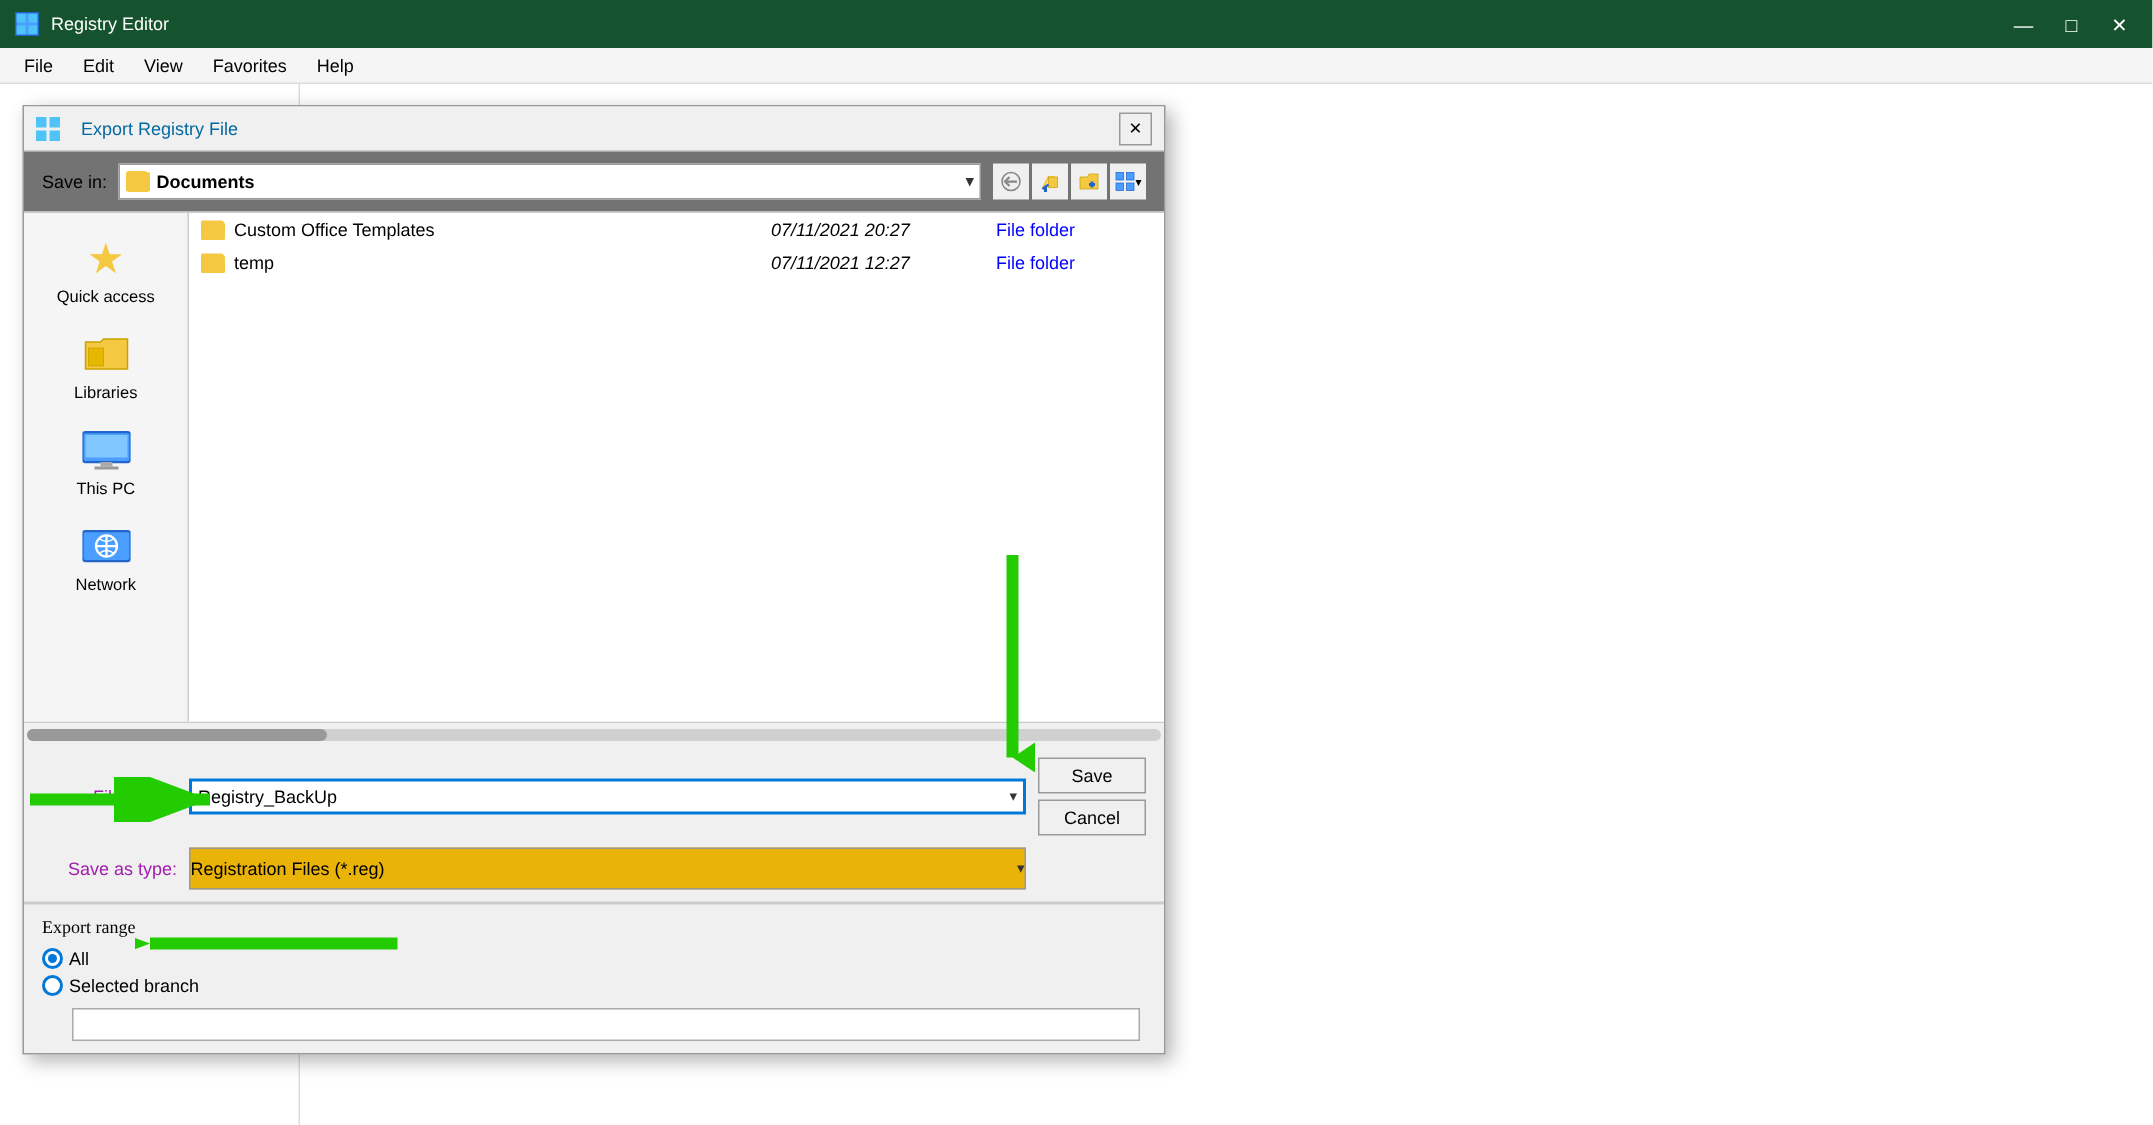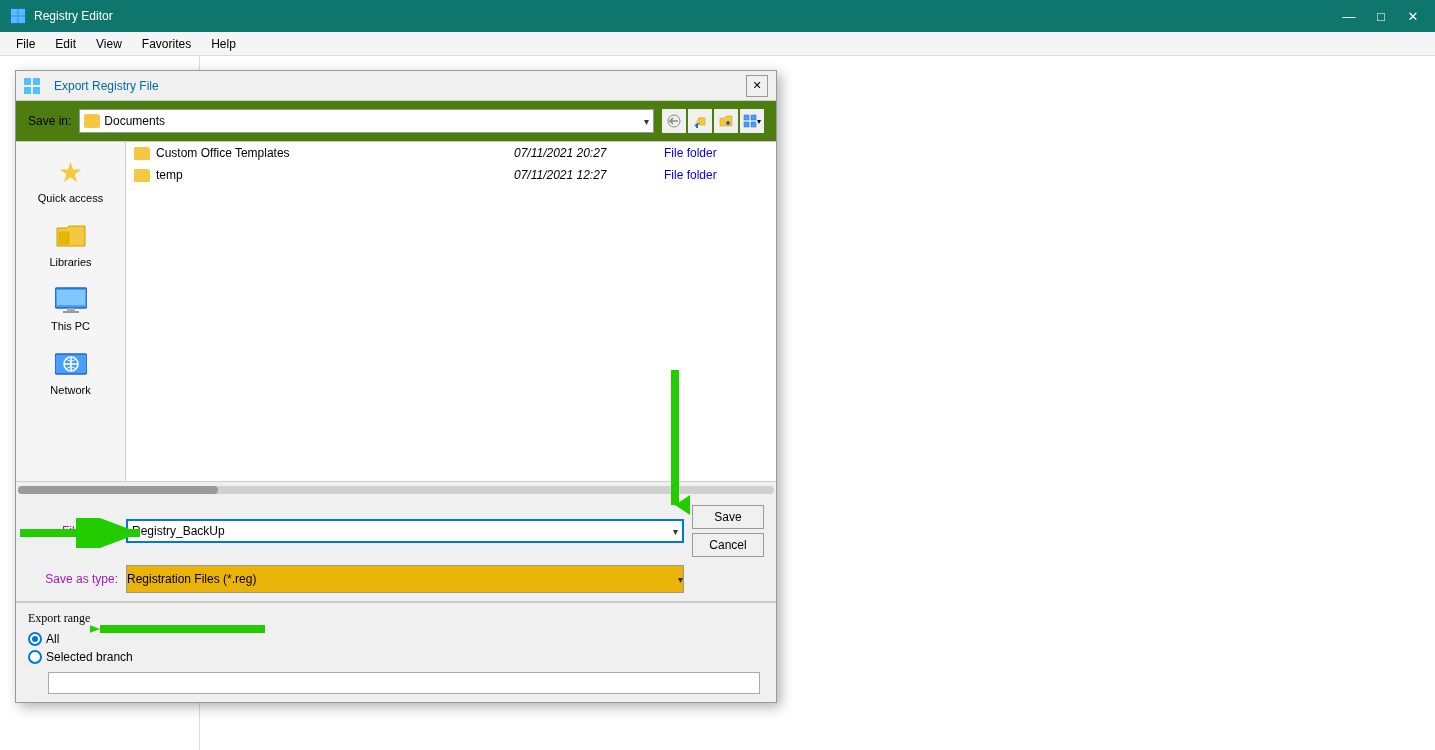--- a/index.html
+++ b/index.html
@@ -17,21 +17,21 @@
     .main-window {
       width: 1435px;
       height: 750px;
       background: #f5f5f5;
       position: relative;
     }
 
     
     .title-bar {
       height: 32px;
-      background: #0f766e;
+      background: #14532d;
       display: flex;
       align-items: center;
       padding: 0 10px;
       justify-content: space-between;
     }
     .title-bar-left {
       display: flex;
       align-items: center;
       gap: 8px;
       color: white;
@@ -148,37 +148,38 @@
     .dialog-body {
       padding: 0;
     }
 
     
     .save-in-row {
       display: flex;
       align-items: center;
       gap: 8px;
       padding: 8px 12px;
-      background: #4d7c0f;
+      background: #737373;
     }
     .save-in-label {
       font-size: 12px;
       color: #000;
       white-space: nowrap;
     }
     .save-in-combo {
       flex: 1;
       height: 24px;
       background: white;
       border: 1px solid #999;
       display: flex;
       align-items: center;
       justify-content: space-between;
       padding: 0 4px;
       cursor: pointer;
+      font-weight: bold;
     }
     .save-in-combo-inner {
       display: flex;
       align-items: center;
       gap: 4px;
       font-size: 12px;
     }
     .combo-folder-icon {
       width: 16px;
       height: 14px;

